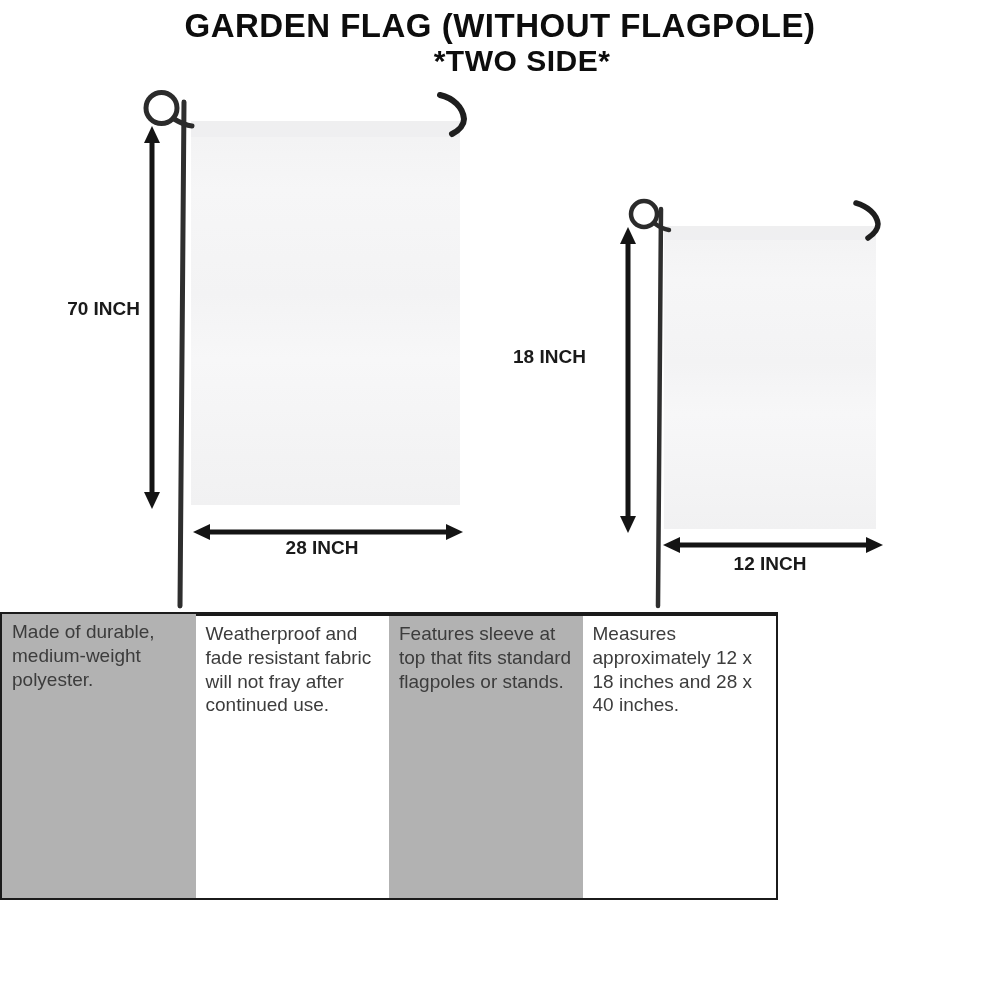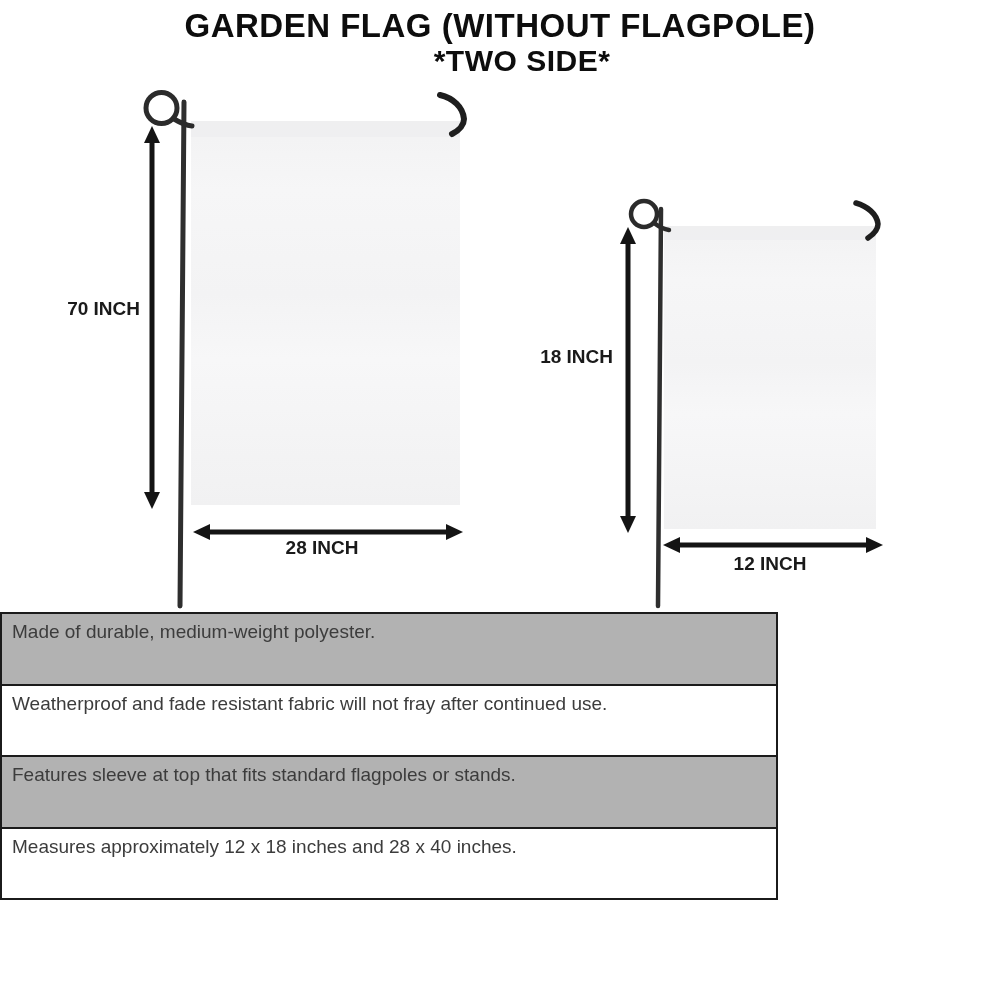--- a/index.html
+++ b/index.html
@@ -16,26 +16,26 @@
   .title-line2 { font-size: 30px; font-weight: 700; letter-spacing: 0.5px; line-height: 1.15; margin-left: 44px; }
 
   .diagram-svg { position: absolute; left: 0; top: 0; width: 1000px; height: 610px; z-index: 1; }
 
   .dim-label {
     position: absolute; font-size: 19px; font-weight: 700; color: #1a1a1a;
     z-index: 4; white-space: nowrap;
   }
   .dim-label.h40 { left: 40px;  top: 296px; width: 100px; text-align: right; }
   .dim-label.w28 { left: 252px; top: 535px; width: 140px; text-align: center; }
-  .dim-label.h18 { left: 513px; top: 344px; width: 100px; text-align: right; }
+  .dim-label.h18 { left: 513px; top: 344px; width: 100px; }
   .dim-label.w12 { left: 700px; top: 551px; width: 140px; text-align: center; }
 
   .features-table {
     position: absolute; left: 0; top: 610px; width: 778px; height: 288px;
-    border: 2px solid #1b1b1b; display: flex; flex-direction: column; z-index: 3;
+    border: 2px solid #1b1b1b; display: flex; flex-direction: row; z-index: 3;
     background: #ffffff;
   }
   .feature-row {
     flex: 1 1 0; display: block; padding: 6px 10px;
     font-size: 19px; color: #3c3c3c; line-height: 1.25;
   }
   .feature-row + .feature-row { border-top: 2px solid #1b1b1b; }
   .feature-row.gray { background: #b2b2b2; }
   .feature-row.white { background: #ffffff; }
 </style>

